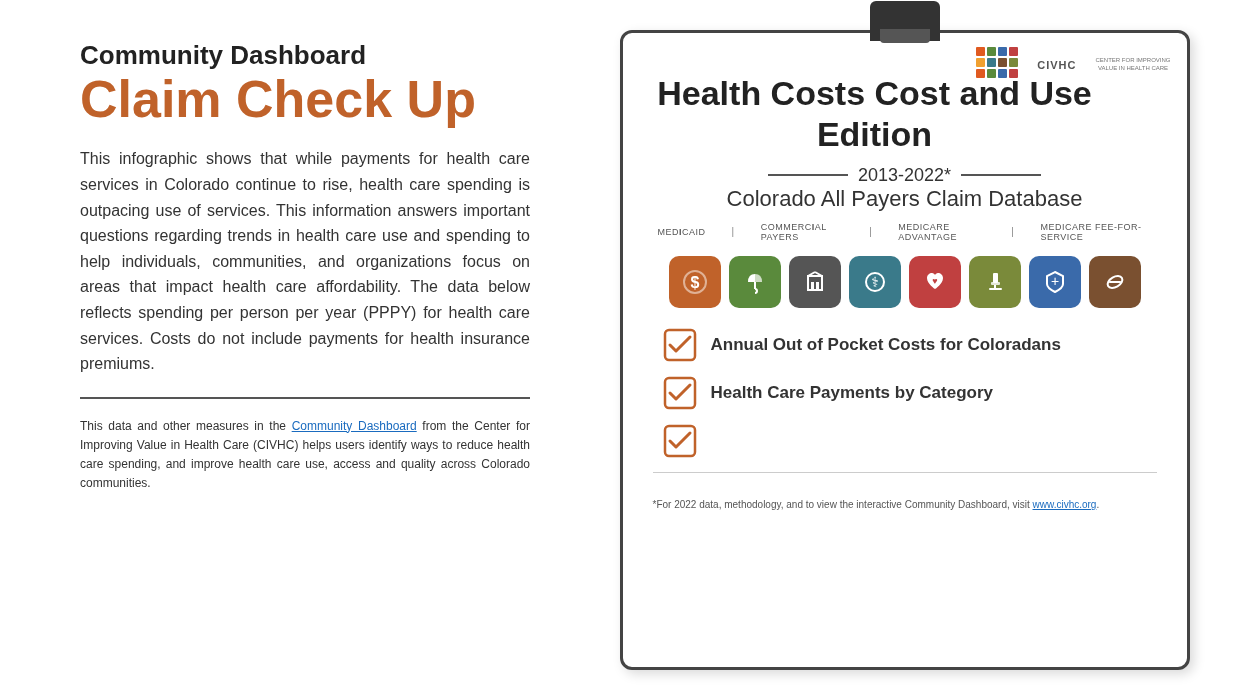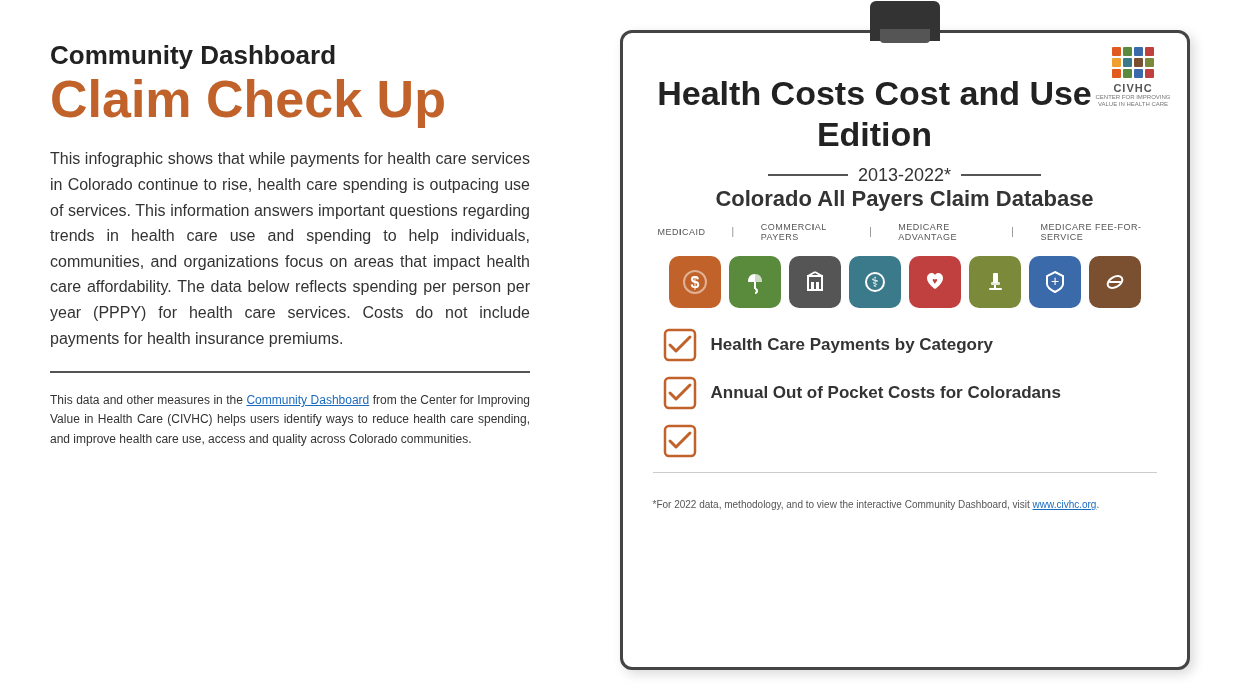--- a/index.html
+++ b/index.html
@@ -7,21 +7,21 @@
       font-family: Arial, sans-serif;
       background: #fff;
       width: 1249px;
       height: 700px;
       overflow: hidden;
       display: flex;
       align-items: stretch;
     }
     .left-panel {
       width: 580px;
-      padding: 40px 50px 30px 50px;
+      padding: 40px 50px 30px 80px;
       display: flex;
       flex-direction: column;
       justify-content: flex-start;
     }
     .title-small {
       font-size: 26px;
       font-weight: 700;
       color: #222;
       line-height: 1.2;
     }
@@ -92,22 +92,23 @@
       height: 14px;
       background: #555;
       border-radius: 0 0 4px 4px;
     }
     
     .civhc-logo {
       position: absolute;
       top: 14px;
       right: 16px;
       display: flex;
-      flex-direction: column;
-      align-items: center;
+      flex-direction: row;
+      align-items: center;
+      gap: 19px;
     }
     .civhc-grid {
       display: grid;
       grid-template-columns: repeat(4, 9px);
       grid-template-rows: repeat(3, 9px);
       gap: 2px;
       margin-bottom: 4px;
     }
     .civhc-cell { border-radius: 1px; }
     .civhc-text-main {
@@ -145,21 +146,21 @@
       max-width: 80px;
     }
     .year-text {
       font-size: 18px;
       color: #333;
       font-weight: 400;
     }
     .db-title {
       text-align: center;
       font-size: 22px;
-      font-weight: 700;
+      font-weight: 400;
       color: #333;
       margin-bottom: 10px;
     }
     .payers-row {
       display: flex;
       justify-content: center;
       align-items: center;
       gap: 16px;
       font-size: 9px;
       color: #555;
@@ -343,28 +344,28 @@
           </svg>
       </div>
     </div>
 
     <div class="checklist">
       <div class="check-item">
         <svg class="check-icon" viewBox="0 0 34 34">
           <rect x="2" y="2" width="30" height="30" rx="4" fill="none" stroke="#c0622a" stroke-width="2.5"></rect>
           <polyline points="7,17 13,23 27,9" stroke="#c0622a" stroke-width="3" fill="none" stroke-linecap="round" stroke-linejoin="round"></polyline>
         </svg>
-        <span class="check-label">Health Care Payments by Category</span>
+        <span class="check-label">Annual Out of Pocket Costs for Coloradans</span>
       </div>
       <div class="check-item">
         <svg class="check-icon" viewBox="0 0 34 34">
           <rect x="2" y="2" width="30" height="30" rx="4" fill="none" stroke="#c0622a" stroke-width="2.5"></rect>
           <polyline points="7,17 13,23 27,9" stroke="#c0622a" stroke-width="3" fill="none" stroke-linecap="round" stroke-linejoin="round"></polyline>
         </svg>
-        <span class="check-label">Annual Out of Pocket Costs for Coloradans</span>
+        <span class="check-label">Health Care Payments by Category</span>
       </div>
       <div class="check-item">
         <svg class="check-icon" viewBox="0 0 34 34">
           <rect x="2" y="2" width="30" height="30" rx="4" fill="none" stroke="#c0622a" stroke-width="2.5"></rect>
           <polyline points="7,17 13,23 27,9" stroke="#c0622a" stroke-width="3" fill="none" stroke-linecap="round" stroke-linejoin="round"></polyline>
         </svg>
       </div>
     </div>
 
     <div class="clipboard-footer">

